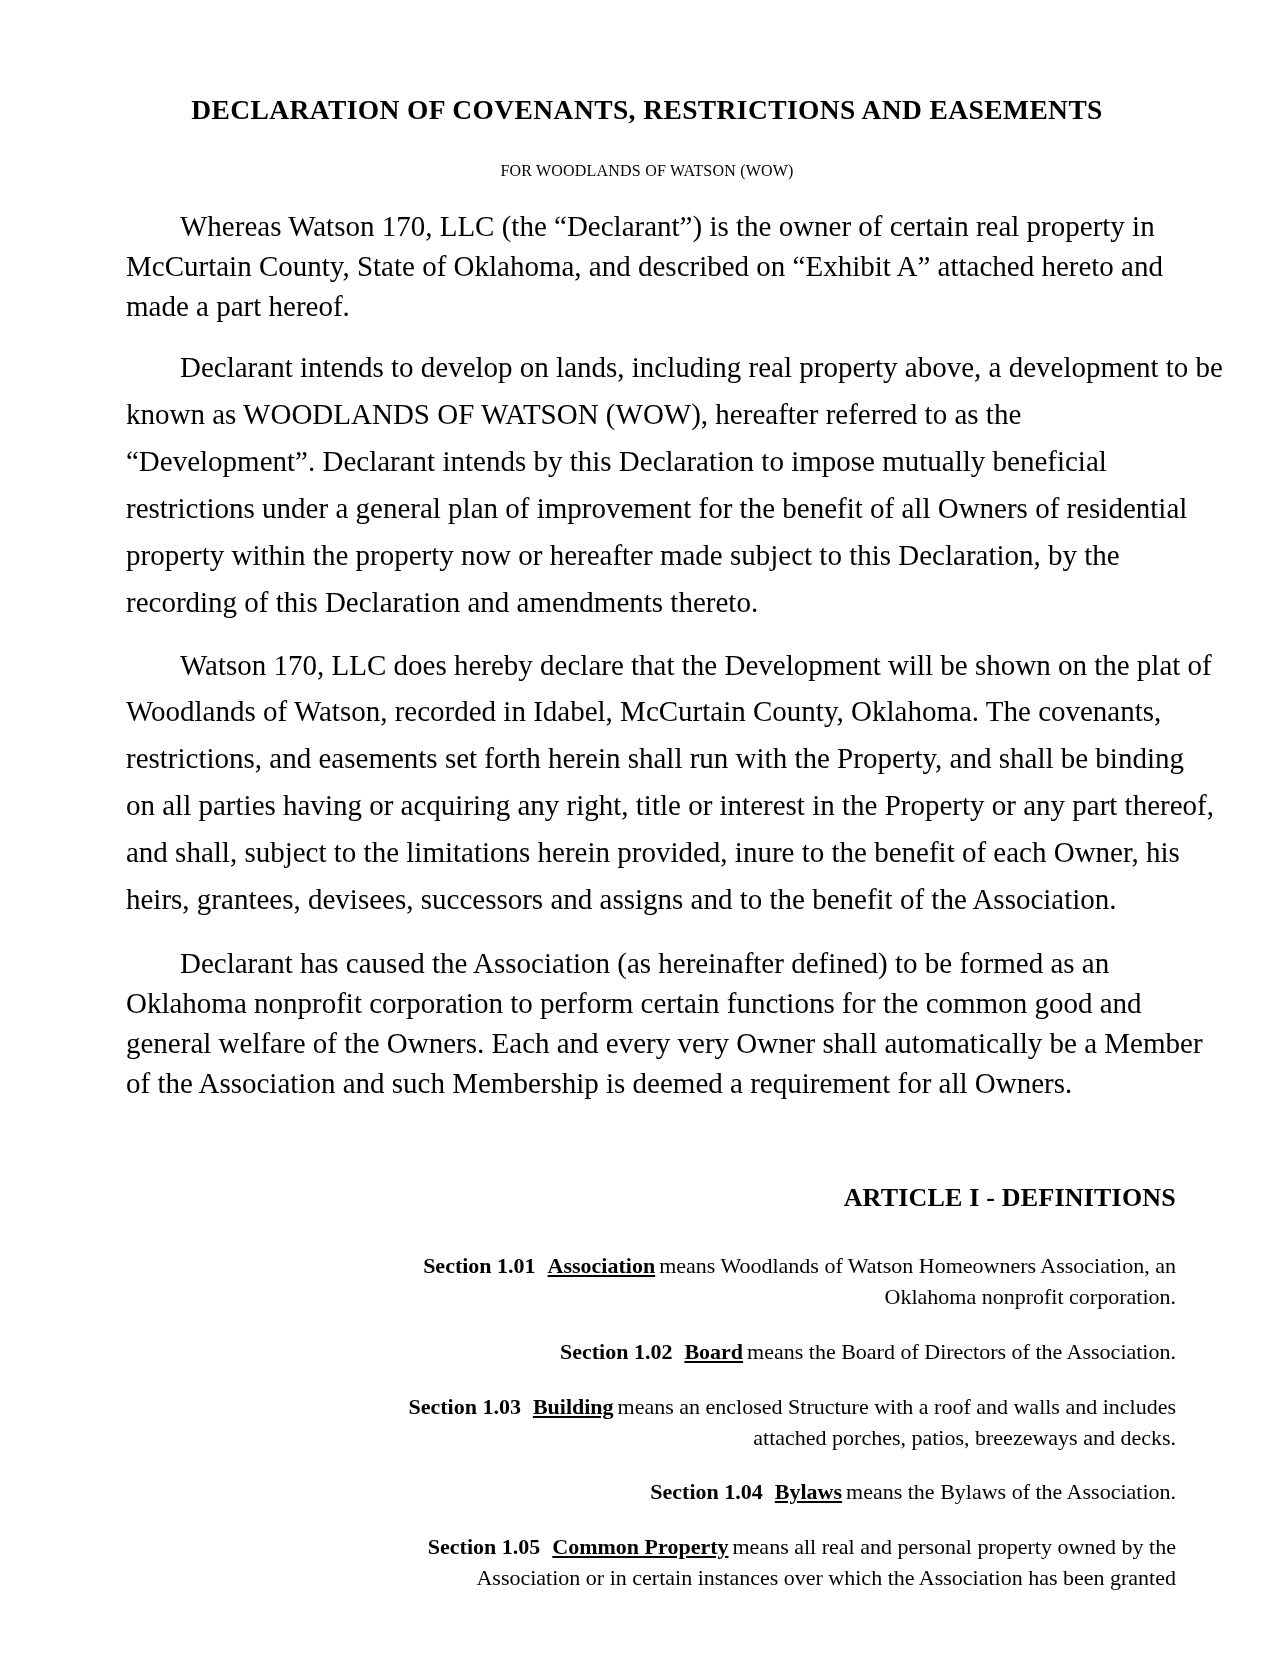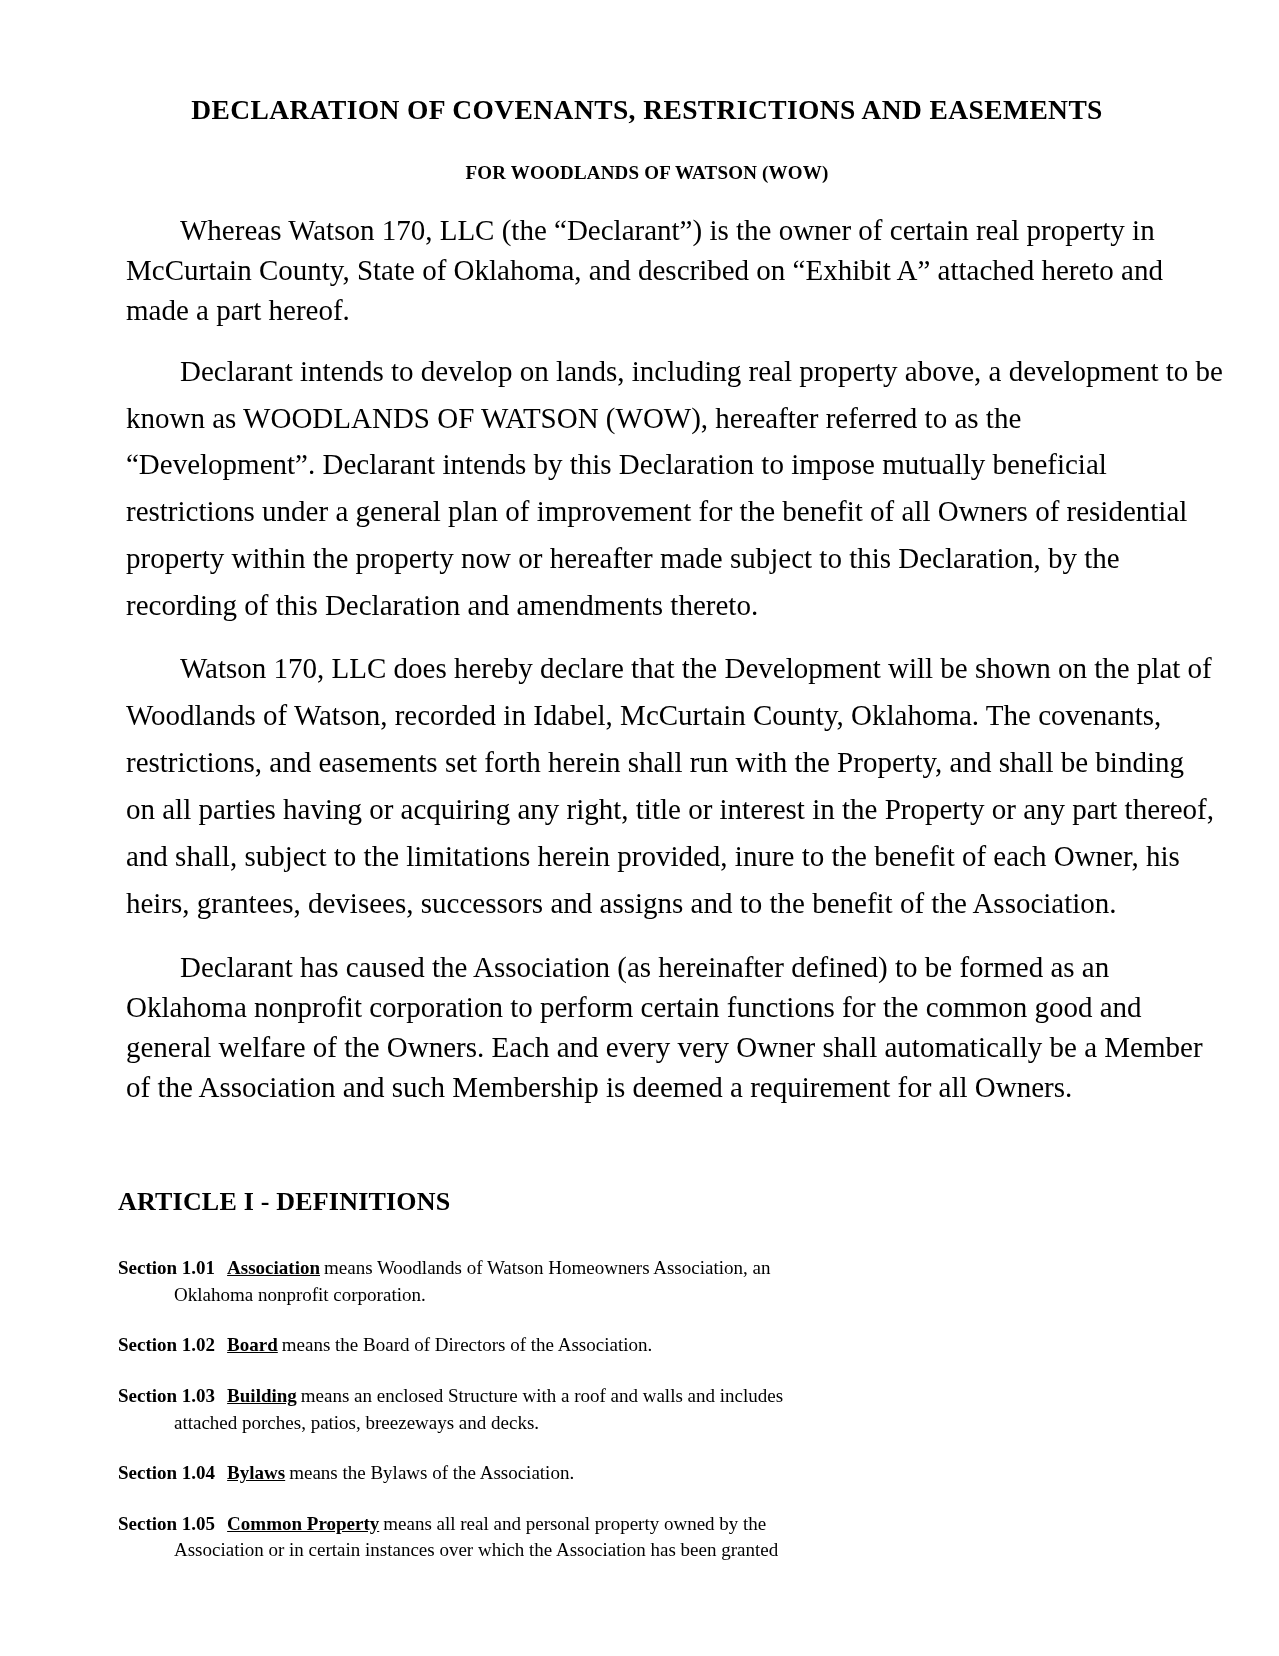--- a/index.html
+++ b/index.html
@@ -34,22 +34,22 @@
     font-weight: bold;
     font-size: 27.5px;
     letter-spacing: 0.4px;
     line-height: 1.28;
     margin: 0;
     padding-top: 92px;
     white-space: nowrap;
   }
   .doc-subtitle {
     text-align: center;
-    font-weight: bold;
-    font-size: 19px;
+    font-weight: normal;
+    font-size: 16px;
     letter-spacing: 0.2px;
     line-height: 1.28;
     margin: 0;
     padding-top: 34px;
   }
 
   
   .salutation {
     font-weight: bold;
     font-size: 26px;
@@ -63,38 +63,39 @@
     line-height: 1.38;
     margin: 8px;
   }
   .para-lines .ln { display: block; white-space: nowrap; }
   .para-lines .ln.first { text-indent: 54px; }
 
   .spaced-para .ln { line-height: 1.62; }
 
   
   .article-heading {
-    text-align: left;
+    text-align: right;
     font-weight: bold;
     font-size: 26px;
     letter-spacing: 0.2px;
     margin: 0;
     padding-top: 72px;
   }
 
   
   .sections {
     padding-top: 38px;
   }
   .section {
-    font-size: 19px;
+    font-size: 22px;
     line-height: 1.40;
     margin: 0 0 24px 0;
     padding-left: 56px;
     text-indent: -56px;
+    text-align: right;
   }
   .section .sec-num {
     font-weight: bold;
   }
   .section .sec-term {
     font-weight: bold;
     text-decoration: underline;
     margin-left: 12px;
   }
   .section .sec-body {

